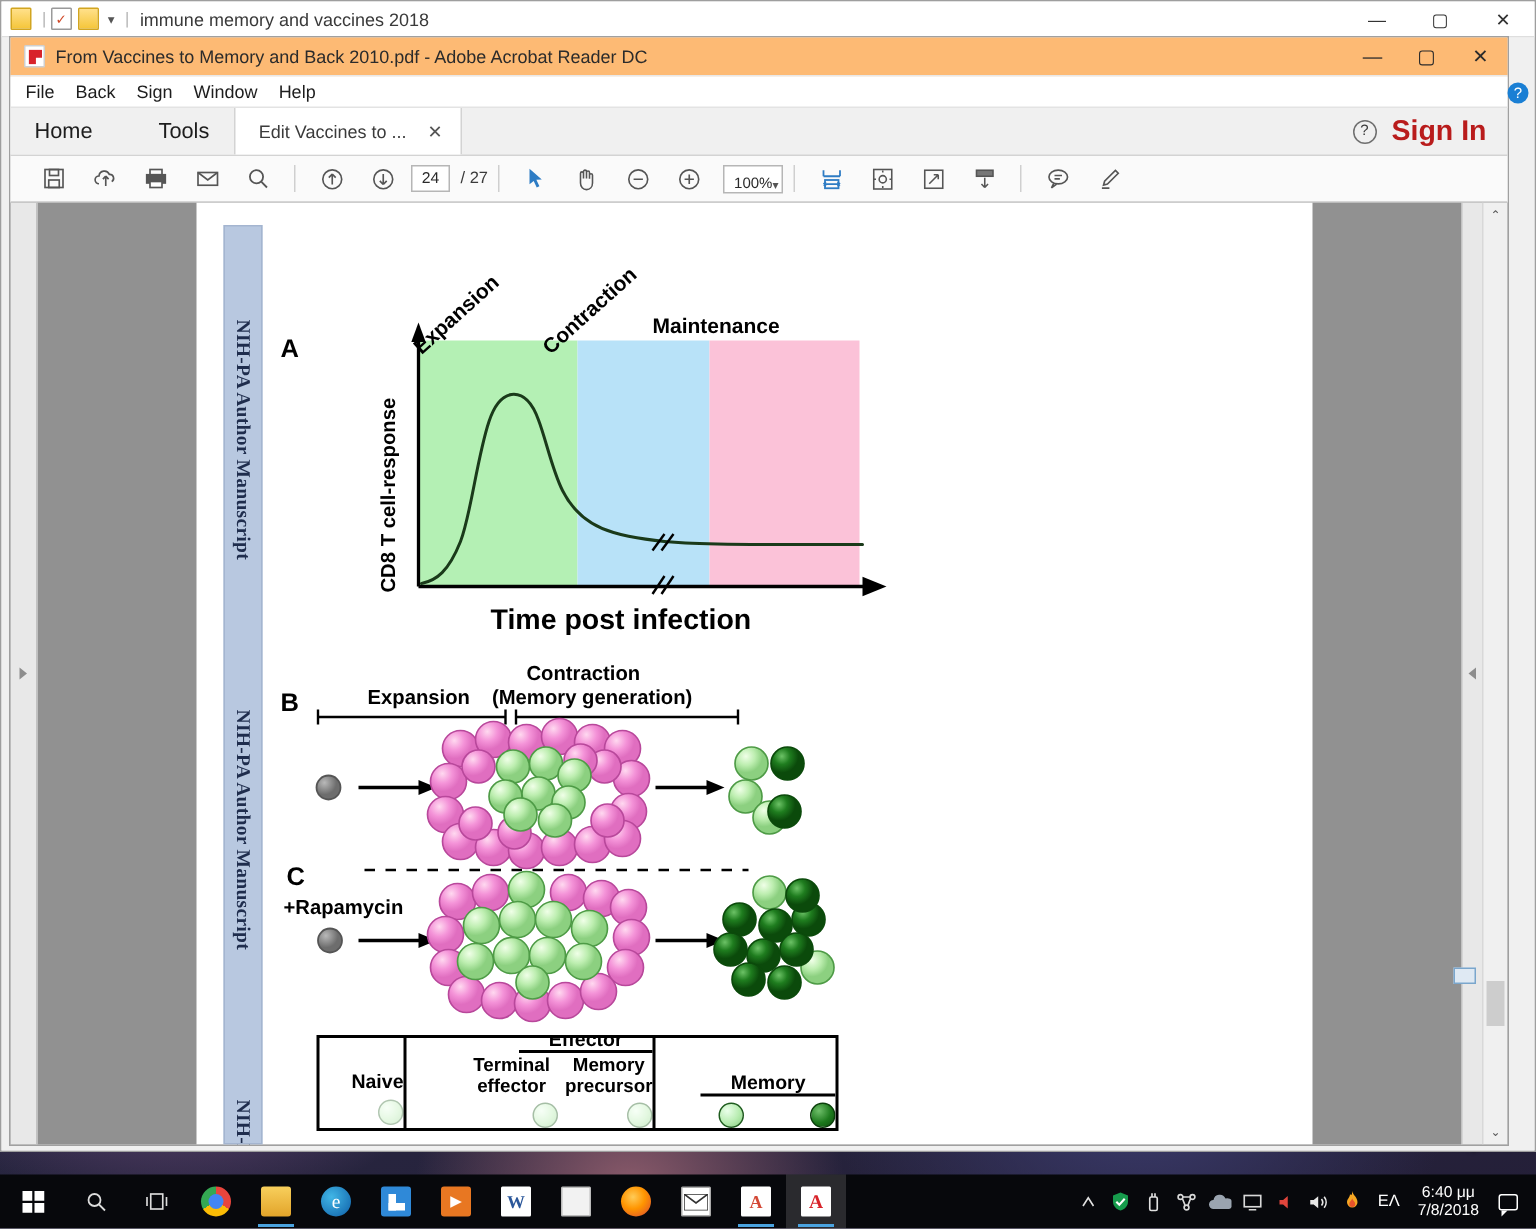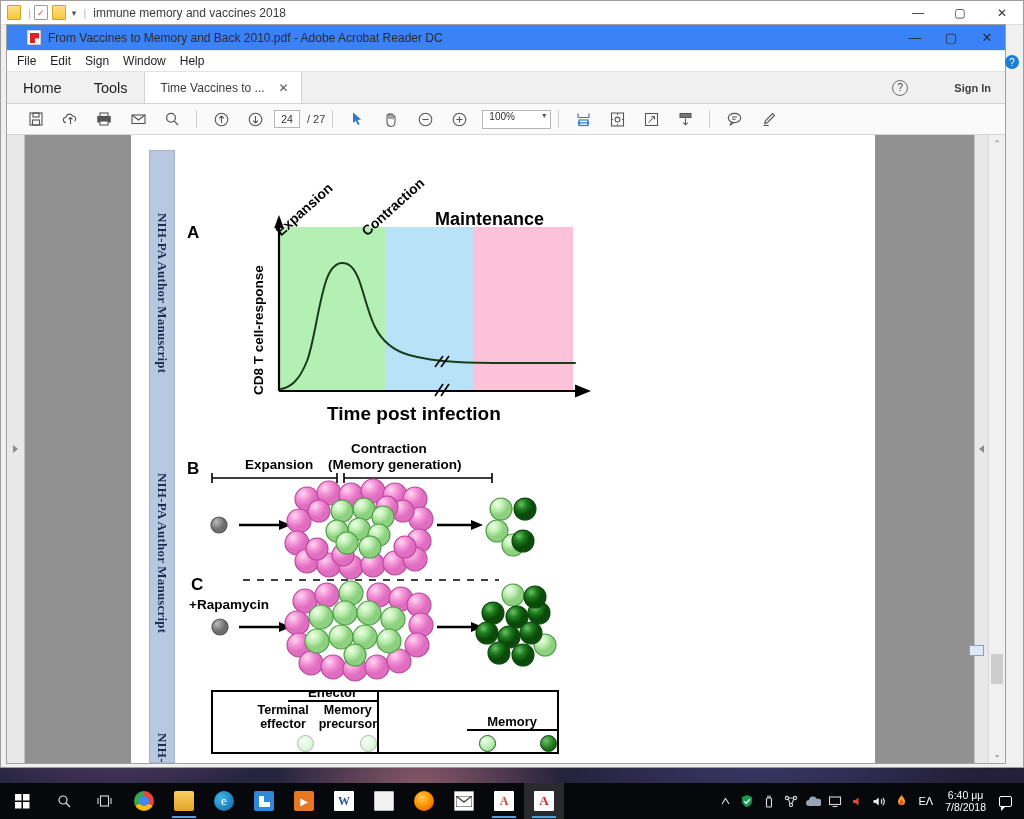--- a/index.html
+++ b/index.html
@@ -91,22 +91,22 @@
   }
   #explorer-body { flex: 1; background: #f0f0f0; position: relative; }
 
   
   #acrobat-window {
     position: absolute; left: 6px; top: 24px; width: 1000px; height: 740px;
     background: #f5f5f5; border: 1px solid #a0a0a0; z-index: 4;
     display: flex; flex-direction: column;
   }
   #acro-titlebar {
-    height: 26px; background: #3b82f6; display: flex; align-items: center;
-    padding-left: 20px; border-bottom: 1px solid #e8e8e8;
+    height: 26px; background: #fdba74; display: flex; align-items: center;
+    padding-left: 9px; border-bottom: 1px solid #e8e8e8;
   }
   #acro-app-icon {
     width: 14px; height: 15px; flex:none; margin-right: 7px;
     background: #fff; border: 1px solid #cfcfcf; position: relative; border-radius:1px;
   }
   #acro-app-icon::after{
     content:""; position:absolute; left:2px; top:2px; width:9px; height:10px;
     background:#d8232a; clip-path: polygon(0 0,100% 0,100% 55%,55% 55%,55% 100%,0 100%);
   }
   #acro-title-text { font-size: 12px; color: #2b2b2b; }
@@ -124,58 +124,58 @@
     height: 21px; background: #fff; display: flex; align-items: center;
     padding-left: 10px; gap: 14px; border-bottom: 1px solid #e3e3e3;
   }
   #acro-menubar .mi { font-size: 12px; color: #1d1d1d; }
 
   #acro-tabbar {
     height: 32px; background: #f0f0f0; display: flex; align-items: stretch;
     border-bottom: 1px solid #d3d3d3;
   }
   #acro-tabbar .home-tools {
-    display:flex; align-items:center; gap: 0; background:#f0f0f0;
+    display:flex; align-items:center; gap: 12px; background:#f0f0f0;
   }
   #acro-tabbar .ht-item {
     font-size: 14.5px; color: #1d1d1d; padding: 0 16px;
     display:flex; align-items:center; height:100%;
   }
   #acro-tabbar .doc-tab {
     background:#fff; border-left: 1px solid #d3d3d3; border-right: 1px solid #d3d3d3;
     display:flex; align-items:center; gap: 14px; padding: 0 12px 0 16px;
     font-size: 12px; color: #3b3b3b; min-width: 120px;
   }
   #acro-tabbar .doc-tab .tab-close { font-size: 12px; color:#555; }
   #acro-tabbar .tab-right {
     margin-left: auto; display:flex; align-items:center; gap: 10px; padding-right: 14px;
   }
   .circ-q {
     width: 16px; height: 16px; border-radius: 50%; border: 1px solid #6f6f6f;
     font-size: 10px; color:#3d3d3d; display:flex; align-items:center; justify-content:center;
   }
-  #signin-label { font-size: 11px; color: #404040; font-weight: 600; margin-left: 36px; }
+  #signin-label { font-size: 19px; color: #b91c1c; font-weight: 600; }
 
   
   #acro-toolbar {
     height: 31px; background: #fafafa; border-bottom: 1px solid #d6d6d6;
     display: flex; align-items: center; padding-left: 12px; gap: 0;
   }
   .tb { width: 34px; height: 31px; display:flex; align-items:center; justify-content:center; }
   .tb svg { display:block; }
   .tb-sep { width: 1px; height: 18px; background: #cfcfcf; margin: 0 7px; }
   #pagebox {
     width: 26px; height: 18px; border: 1px solid #b6b6b6; background:#fff;
     font-size: 10.5px; color:#2a2a2a; display:flex; align-items:center; justify-content:center;
     margin-left: 2px;
   }
   #pagetotal { font-size: 11px; color:#3a3a3a; margin-left: 7px; }
   #zoombox {
-    width: 69px; height: 19px; border: 1px solid #b6b6b6; background:#fff;
-    display:flex; align-items:flex-start; justify-content:space-between;
+    width: 40px; height: 19px; border: 1px solid #b6b6b6; background:#fff;
+    display:flex; align-items:flex-end; justify-content:space-between;
     padding: 0 4px 0 6px; margin-left: 6px;
   }
   #zoombox .zv { font-size: 10px; color:#2a2a2a; }
   #zoombox .zc { font-size: 8px; color:#555; }
 
   
   #doc-viewport {
     flex: 1; background: #919191; position: relative; overflow: hidden;
     display: flex;
   }
@@ -267,21 +267,21 @@
     font-size: 19px; font-weight:700; color:#000; white-space:nowrap;
   }
   .rot-label {
     position:absolute; font-size: 14px; font-weight:700; color:#000;
     transform: rotate(-42deg); transform-origin: left bottom; white-space:nowrap;
   }
   #lab-exp { left: 96px; top: 58px; }
   #lab-con { left: 182px; top: 58px; }
   #lab-main {
     position:absolute; left: 248px; top: 44px;
-    font-size: 18px; font-weight:700; color:#000; white-space:nowrap;
+    font-size: 14px; font-weight:700; color:#000; white-space:nowrap;
   }
 
   
   #panelB { position:absolute; left: 0; top: 272px; width: 540px; height: 140px; }
   #panelC { position:absolute; left: 0; top: 410px; width: 560px; height: 110px; }
   .brace-label {
     position:absolute; font-size: 13.5px; font-weight:700; color:#000; white-space:nowrap;
   }
   #rapamycin-label {
     position:absolute; left: 2px; top: 22px;
@@ -398,33 +398,33 @@
     <div id="acro-winbtns">
       <div class="wb">—</div>
       <div class="wb">▢</div>
       <div class="wb">✕</div>
     </div>
     <div id="acro-help-dot">?</div>
   </div>
 
   <div id="acro-menubar">
     <span class="mi">File</span>
-    <span class="mi">Edit</span>
+    <span class="mi">Back</span>
     <span class="mi">Sign</span>
     <span class="mi">Window</span>
     <span class="mi">Help</span>
   </div>
 
   <div id="acro-tabbar">
     <div class="home-tools">
       <div class="ht-item">Home</div>
       <div class="ht-item">Tools</div>
     </div>
     <div class="doc-tab">
-      <span>Time Vaccines to ...</span>
+      <span>Edit Vaccines to ...</span>
       <span class="tab-close">✕</span>
     </div>
     <div class="tab-right">
       <div class="circ-q">?</div>
       <span id="signin-label">Sign In</span>
     </div>
   </div>
 
   <div id="acro-toolbar">
     <div class="tb">
@@ -736,20 +736,26 @@
                 <circle cx="344" cy="58" r="11" fill="url(#dkGreenGrad)"></circle>
               <circle cx="312" cy="78" r="11" fill="url(#dkGreenGrad)"></circle>
                 <circle cx="336" cy="80" r="11" fill="url(#dkGreenGrad)"></circle>
               <circle cx="348" cy="22" r="11" fill="url(#dkGreenGrad)"></circle>
             </g>
           </svg>
 
         </div>
 
         <div id="legend-table">
+          <div class="lt-cell" id="lt-naive">
+            <span class="lt-naive-label">Naive</span>
+            <div class="lt-cells-row" style="gap:0">
+              <div class="cellcircle cell-light" style="opacity:.35"></div>
+            </div>
+          </div>
           <div class="lt-cell" id="lt-effector">
             <span class="lt-group-title">Effector</span>
             <div class="lt-sub-row">
               <span class="lt-sub" style="white-space:pre-line">Terminal
 effector</span>
               <span class="lt-sub" style="white-space:pre-line">Memory
 precursor</span>
             </div>
             <div class="lt-cells-row">
               <div class="cellcircle cell-light" style="opacity:.4"></div>

